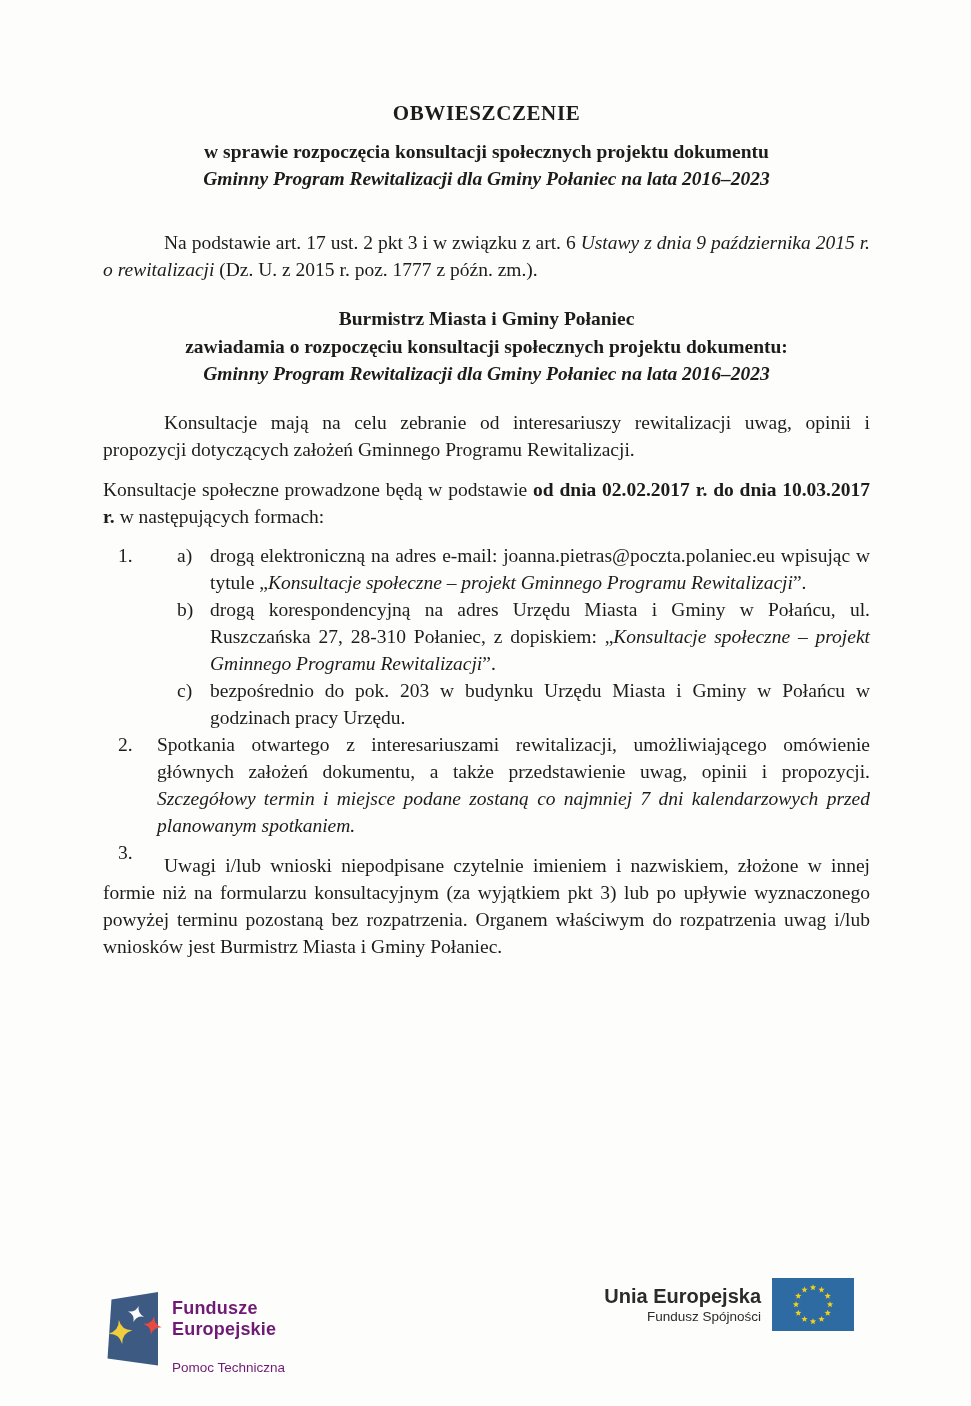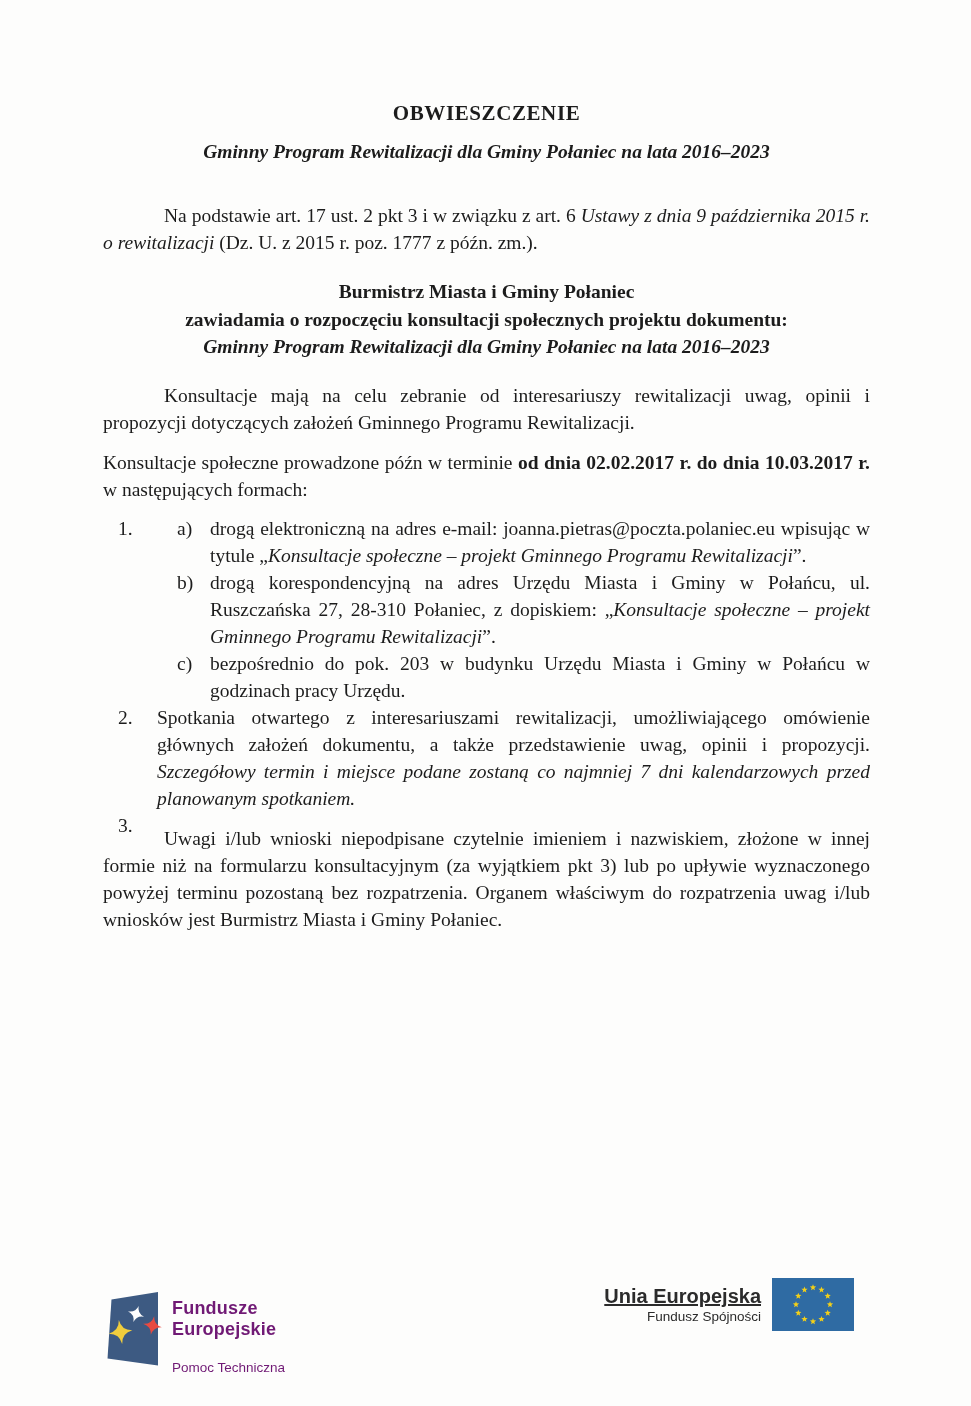--- a/index.html
+++ b/index.html
@@ -52,47 +52,48 @@
   .fe-logo { position: absolute; left: 107px; top: 1291px; width: 230px; }
   .fe-flag { position: absolute; left: 0; top: 0; overflow: visible; }
   .fe-text { position: absolute; left: 65px; top: 7px; font-family: "Liberation Sans", sans-serif; color: #701a75; }
   .fe-text .l1, .fe-text .l2 { font-weight: bold; font-size: 18px; line-height: 20.5px; letter-spacing: 0.2px; }
   .fe-text .l3 { font-size: 13.5px; line-height: 16px; margin-top: 21px; }
 
   .eu-text {
     position: absolute; left: 540px; top: 1285px; width: 221px;
     text-align: right; font-family: "Liberation Sans", sans-serif; color: #2b2b2b;
   }
-  .eu-text .l1 { font-weight: bold; font-size: 20px; line-height: 22px; text-decoration: underline; }
+  .eu-text .l1 { font-weight: bold; font-size: 20px; line-height: 22px; }
   .eu-text .l2 { font-size: 13.5px; line-height: 15px; margin-top: 2px; }
   .eu-flag { position: absolute; left: 772px; top: 1278px; }
 </style>
 </head>
 <body>
 
 <div class="doc">
   <div class="content">
 
     <div class="title">OBWIESZCZENIE</div>
 
     <div class="subtitle-block">
+      <div class="subtitle-line">w sprawie rozpoczęcia konsultacji społecznych projektu dokumentu</div>
       <div class="subtitle-line it">Gminny Program Rewitalizacji dla Gminy Połaniec na lata 2016–2023</div>
     </div>
 
     <div class="para indent legal-basis"><span>Na podstawie art. 17 ust. 2 pkt 3 i w związku z art. 6 </span><span class="it">Ustawy z dnia 9 października 2015 r. o rewitalizacji</span><span> (Dz. U. z 2015 r. poz. 1777 z późn. zm.).</span></div>
 
     <div class="center-block">
       <div class="center-line">Burmistrz Miasta i Gminy Połaniec</div>
       <div class="center-line">zawiadamia o rozpoczęciu konsultacji społecznych projektu dokumentu:</div>
       <div class="center-line it">Gminny Program Rewitalizacji dla Gminy Połaniec na lata 2016–2023</div>
     </div>
 
     <div class="para indent purpose">Konsultacje mają na celu zebranie od interesariuszy rewitalizacji uwag, opinii i propozycji dotyczących założeń Gminnego Programu Rewitalizacji.</div>
 
-    <div class="para schedule"><span>Konsultacje społeczne prowadzone późn w terminie </span><span class="bd">od dnia 02.02.2017 r. do dnia 10.03.2017 r.</span><span> w następujących formach:</span></div>
+    <div class="para schedule"><span>Konsultacje społeczne prowadzone będą w podstawie </span><span class="bd">od dnia 02.02.2017 r. do dnia 10.03.2017 r.</span><span> w następujących formach:</span></div>
 
     <div class="forms-list">
 
       <div class="li-num">
         <span class="marker">1.</span>
       </div>
 
       <div class="li-sub">
         <span class="marker">a)</span><span>drogą elektroniczną na adres e-mail: joanna.pietras@poczta.polaniec.eu wpisując w tytule „</span><span class="it">Konsultacje społeczne – projekt Gminnego Programu Rewitalizacji</span><span>”.</span>
       </div>

